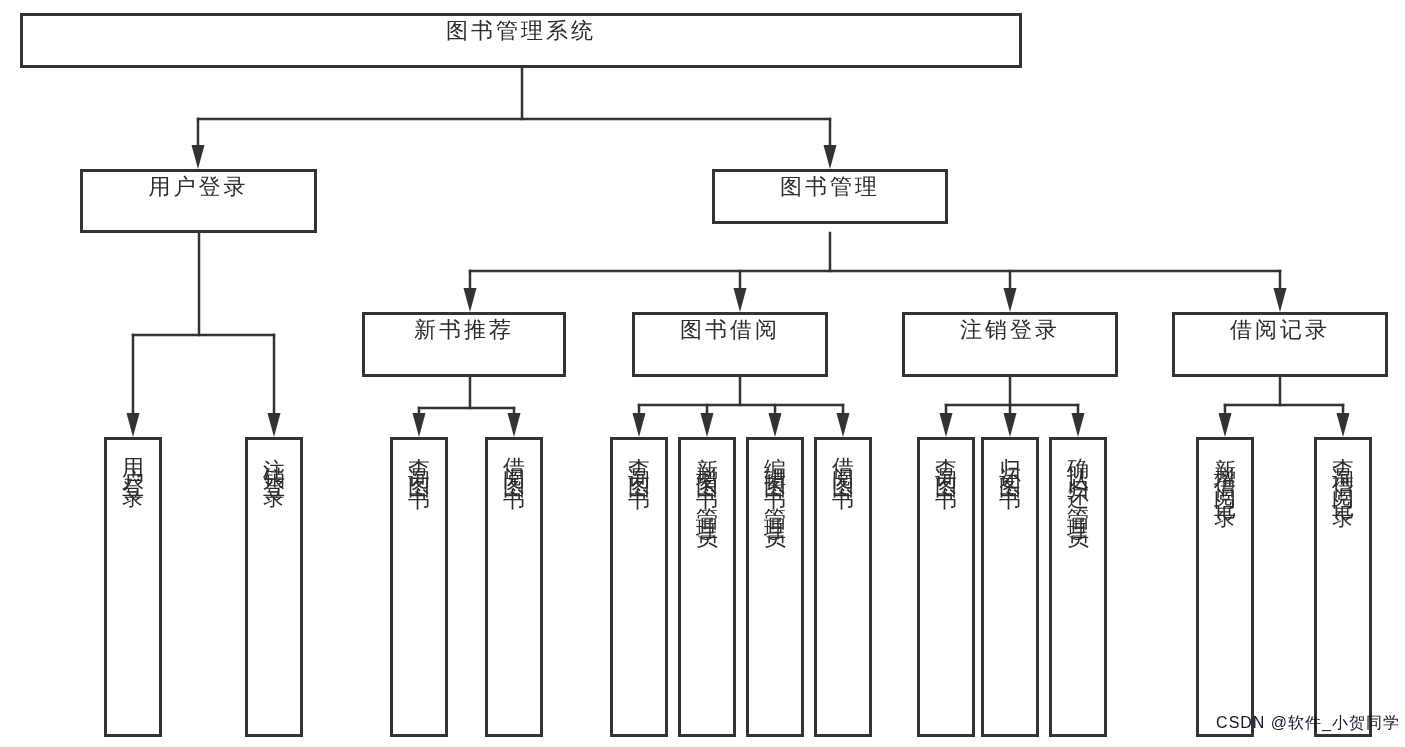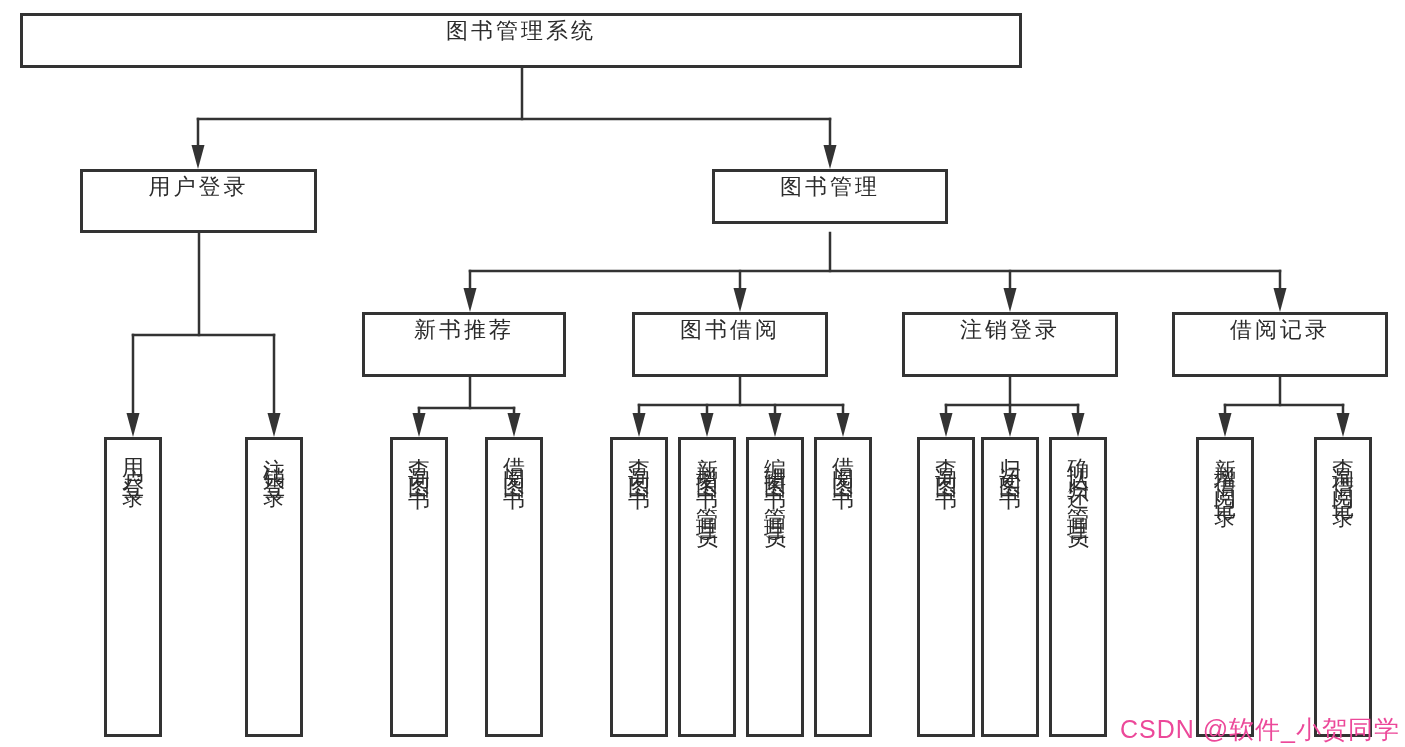--- a/index.html
+++ b/index.html
@@ -39,23 +39,23 @@
     text-orientation: mixed;
     font-size: 22px;
     line-height: 1;
     letter-spacing: 10px;
     color: #2b2b2b;
   }
   #watermark {
     position: absolute;
     right: 5px;
     top: 713px;
-    font-size: 25px;
+    font-size: 16px;
     letter-spacing: 1px;
-    color: #ec4899;
+    color: #0f172a;
     white-space: nowrap;
   }
 </style>
 </head>
 <body>
 
 <div id="canvas">
 
   <svg id="connectors" xmlns="http://www.w3.org/2000/svg" viewBox="0 0 1405 747">
       <path d="M522 68 L522 119" stroke="#333333" stroke-width="2.5" stroke-linecap="square" fill="none"></path>

